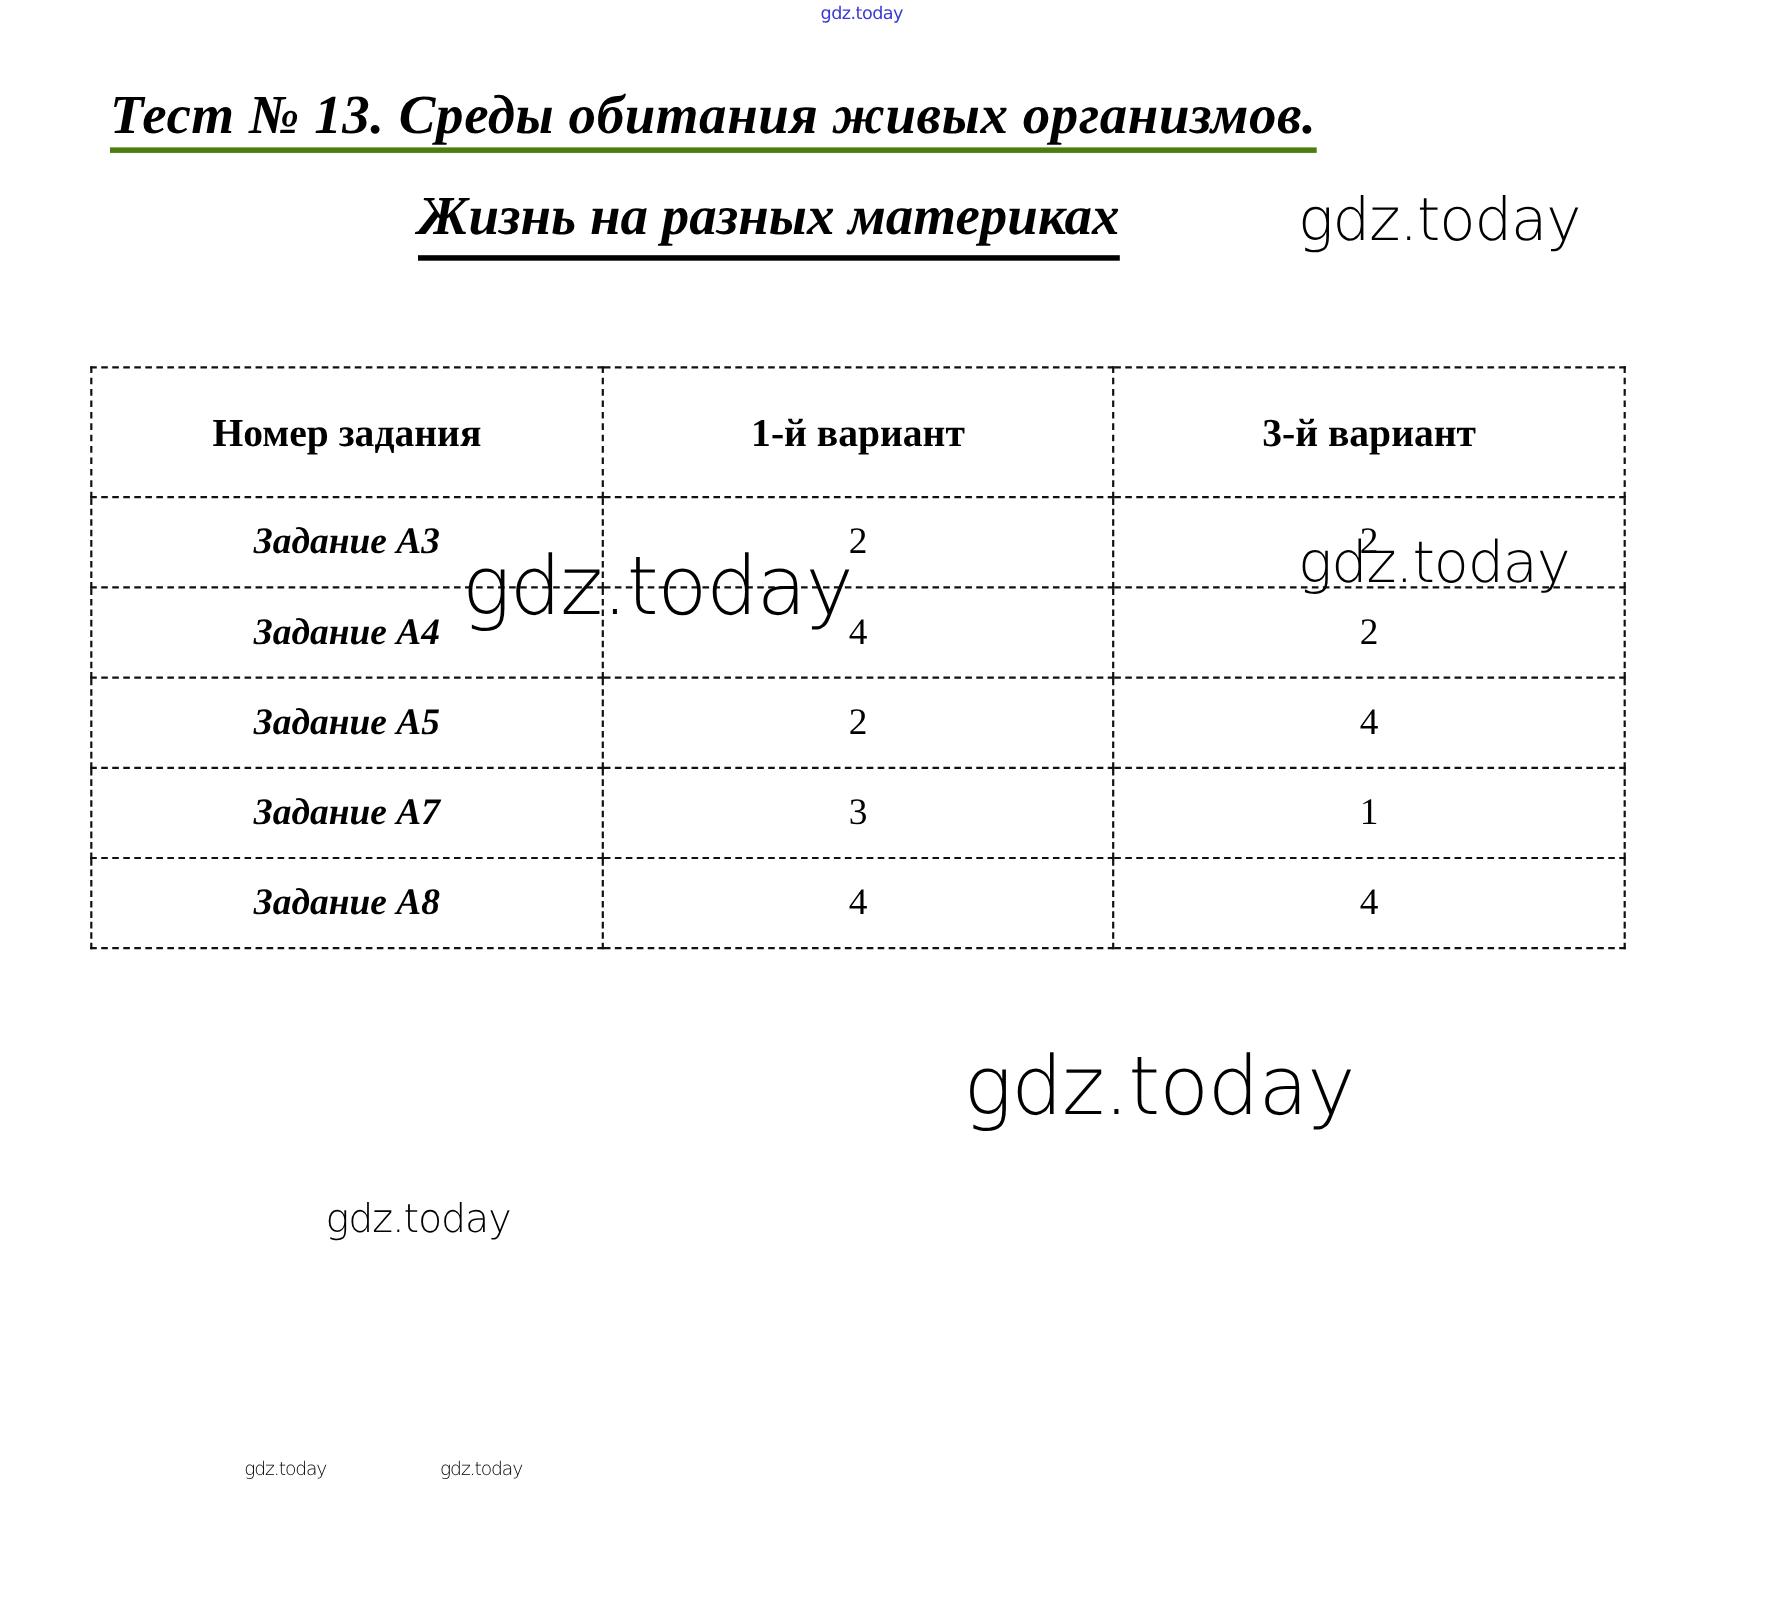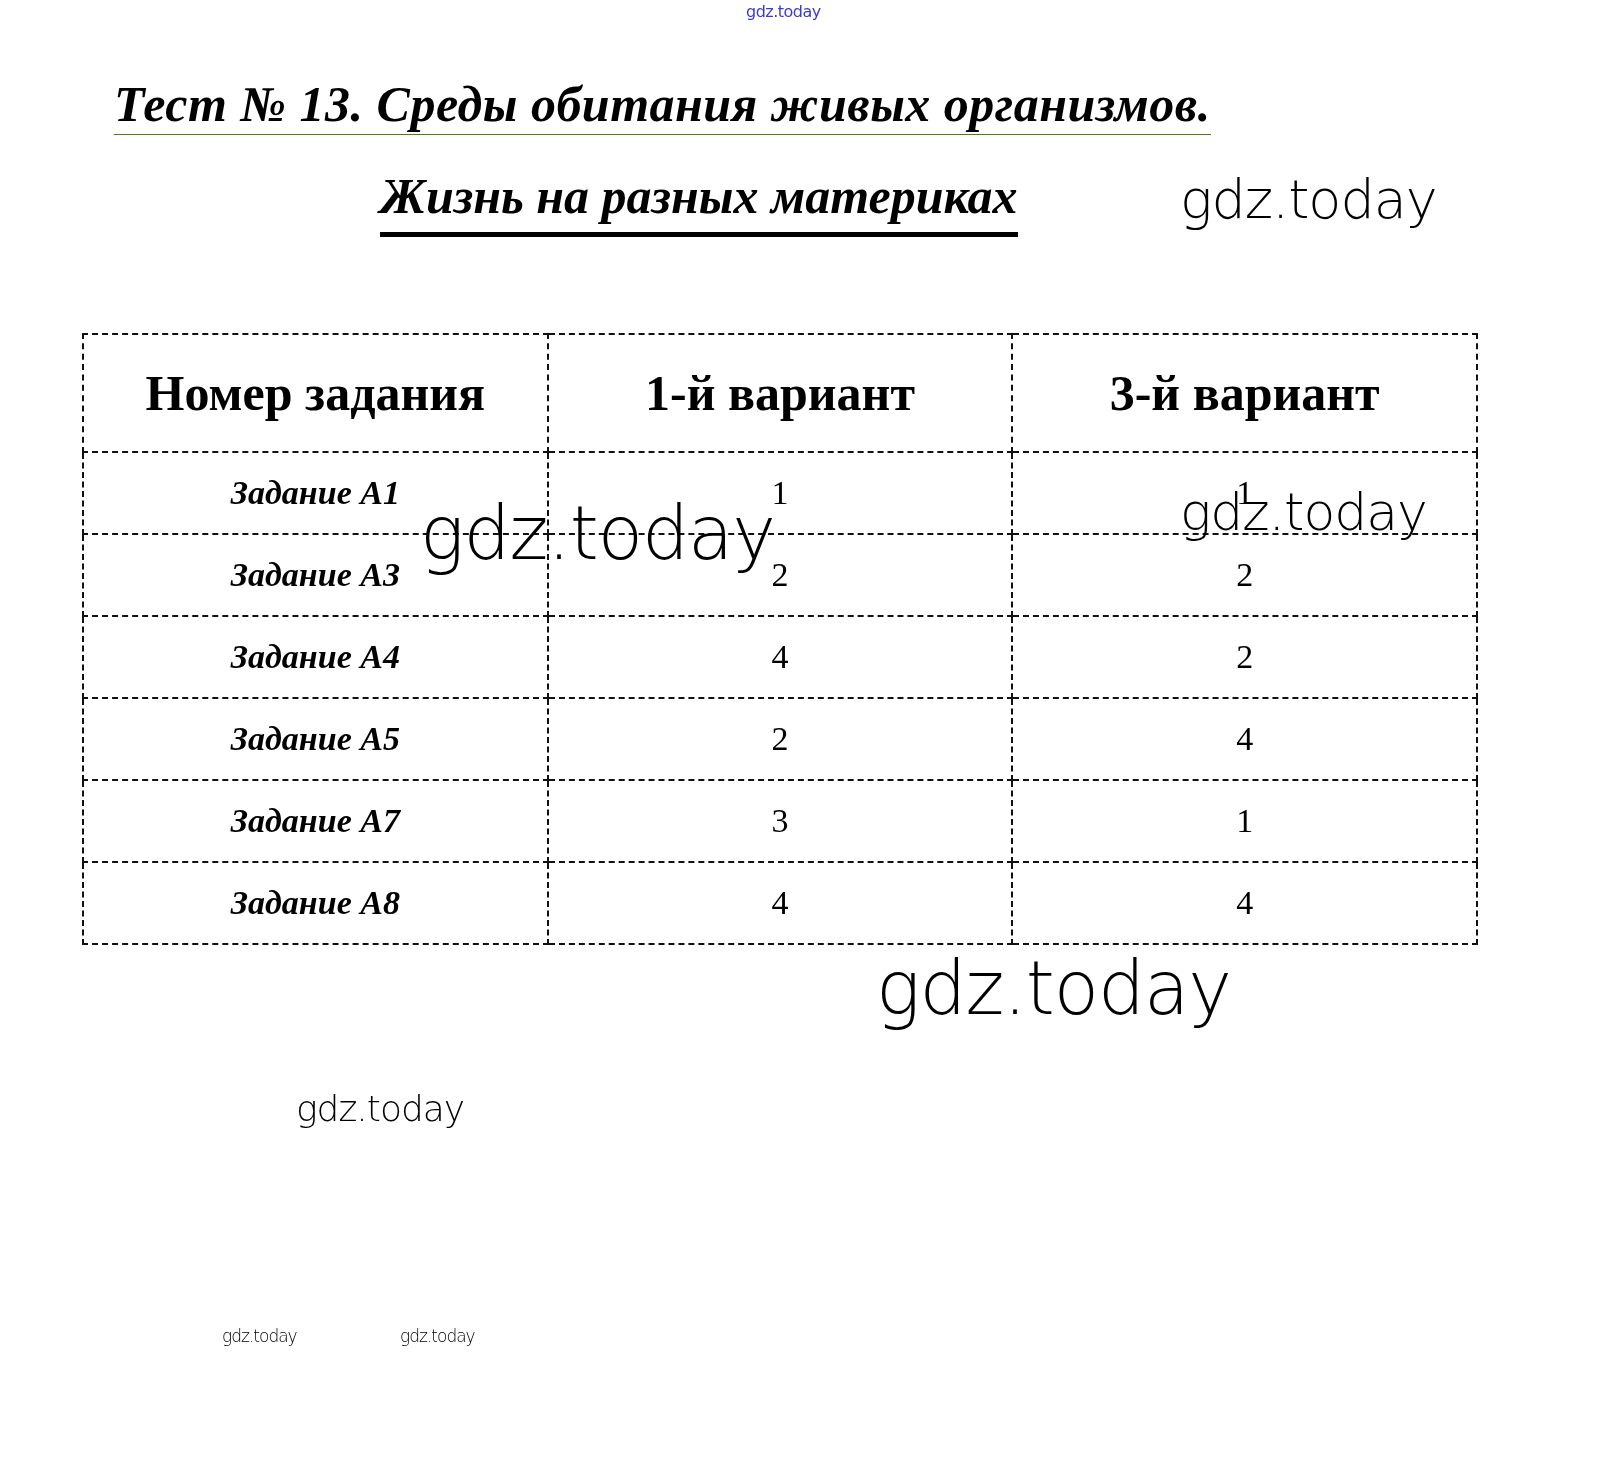--- a/index.html
+++ b/index.html
@@ -1,55 +1,50 @@
 <!DOCTYPE html>
 <html><head>
   <meta charset="utf-8">
   <style>
     html, body { margin: 0; padding: 0; background: #ffffff; }
     body { width: 1605px; height: 1472px; position: relative; overflow: hidden; font-family: "Liberation Serif", serif; color: #000; }
     .wm-top { position: absolute; left: 746px; top: 2px; font-family: "DejaVu Sans", sans-serif; font-size: 16px; color: #3a3ad6; letter-spacing: -0.5px; }
-    .title1 { position: absolute; left: 100px; top: 76px; font-size: 50px; font-weight: bold; font-style: italic; letter-spacing: 0.5px; white-space: nowrap; border-bottom: 1px solid #4d7c0f; line-height: 56px; padding-bottom: 2px; margin-left: 14px; }
+    .title1 { position: absolute; left: 100px; top: 76px; font-size: 50px; font-weight: bold; font-style: italic; letter-spacing: 0.5px; white-space: nowrap; border-bottom: 5px solid #4d7c0f; line-height: 56px; padding-bottom: 2px; }
     .title2 { position: absolute; left: 380px; top: 168px; font-size: 50px; font-weight: bold; font-style: italic; white-space: nowrap; border-bottom: 5px solid #000; line-height: 56px; padding-bottom: 8px; }
     .wm { position: absolute; font-family: "DejaVu Sans", sans-serif; font-weight: 200; color: #000; white-space: nowrap; pointer-events: none; letter-spacing: -1px; }
     .wm-1 { left: 1180px; top: 168px; font-size: 54px; }
     .wm-2 { left: 420px; top: 490px; font-size: 74px; }
     .wm-3 { left: 1180px; top: 482px; font-size: 52px; }
     .wm-4 { left: 876px; top: 945px; font-size: 74px; }
     .wm-5 { left: 296px; top: 1088px; font-size: 36px; }
     .wm-6 { left: 222px; top: 1326px; font-size: 17px; }
     .wm-7 { left: 400px; top: 1326px; font-size: 17px; }
     table.answers { position: absolute; left: 82px; top: 333px; width: 1396px; border-collapse: collapse; }
     table.answers td, table.answers th { border: 2px dashed #111; text-align: center; vertical-align: middle; padding: 0; width: 33.33%; }
-    table.answers th { height: 116px; font-size: 50px; font-weight: bold; }
+    table.answers th { height: 116px; font-size: 36px; font-weight: bold; }
     table.answers td { height: 80px; font-size: 34px; }
     td.task { font-weight: bold; font-style: italic; font-size: 40px; }
   </style>
 </head>
 <body>
 
 <div class="wm-top" style="color: rgb(58, 58, 214);">gdz.today</div>
 
 <div class="title1">Тест № 13.  Среды обитания живых организмов.</div>
 <div class="title2">Жизнь на разных материках</div>
 
 <table class="answers">
   <thead>
     <tr>
       <th>Номер задания</th>
       <th>1-й вариант</th>
       <th>3-й вариант</th>
     </tr>
   </thead>
   <tbody>
-    <tr>
-      <td class="task">Задание А1</td>
-      <td>1</td>
-      <td>1</td>
-    </tr>
     <tr>
       <td class="task">Задание А3</td>
       <td>2</td>
       <td>2</td>
     </tr>
     <tr>
       <td class="task">Задание А4</td>
       <td>4</td>
       <td>2</td>
     </tr>

